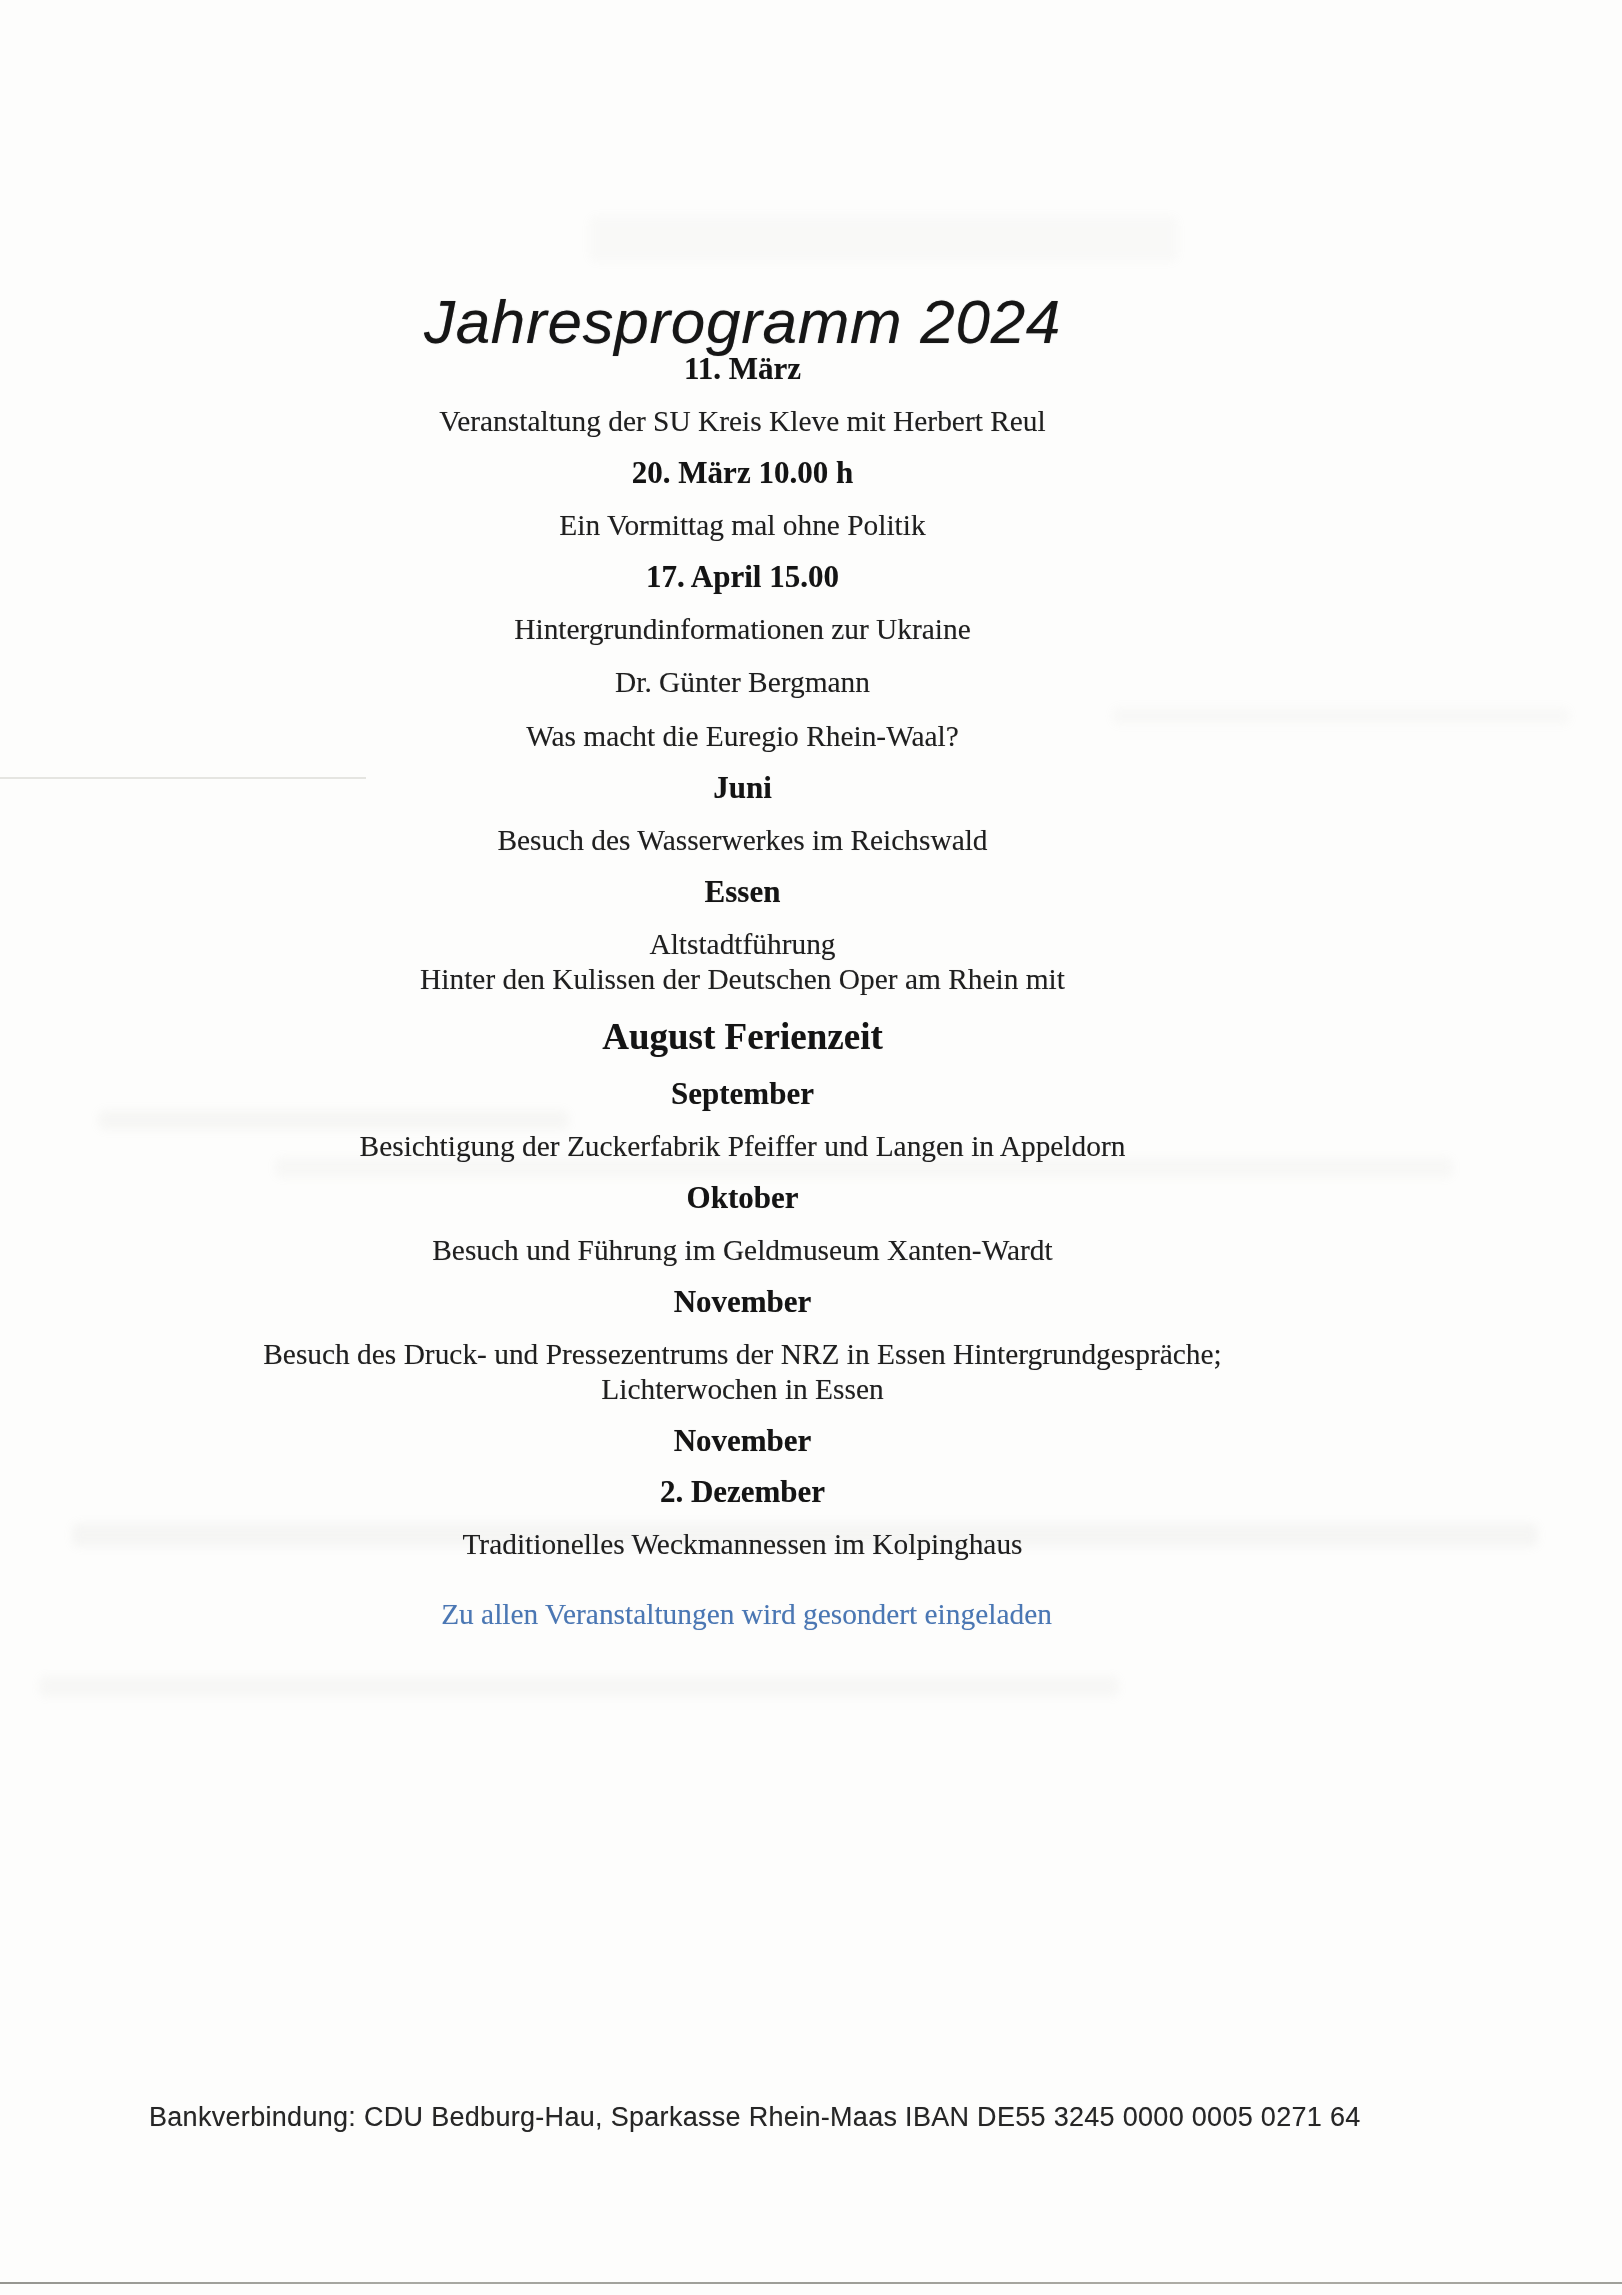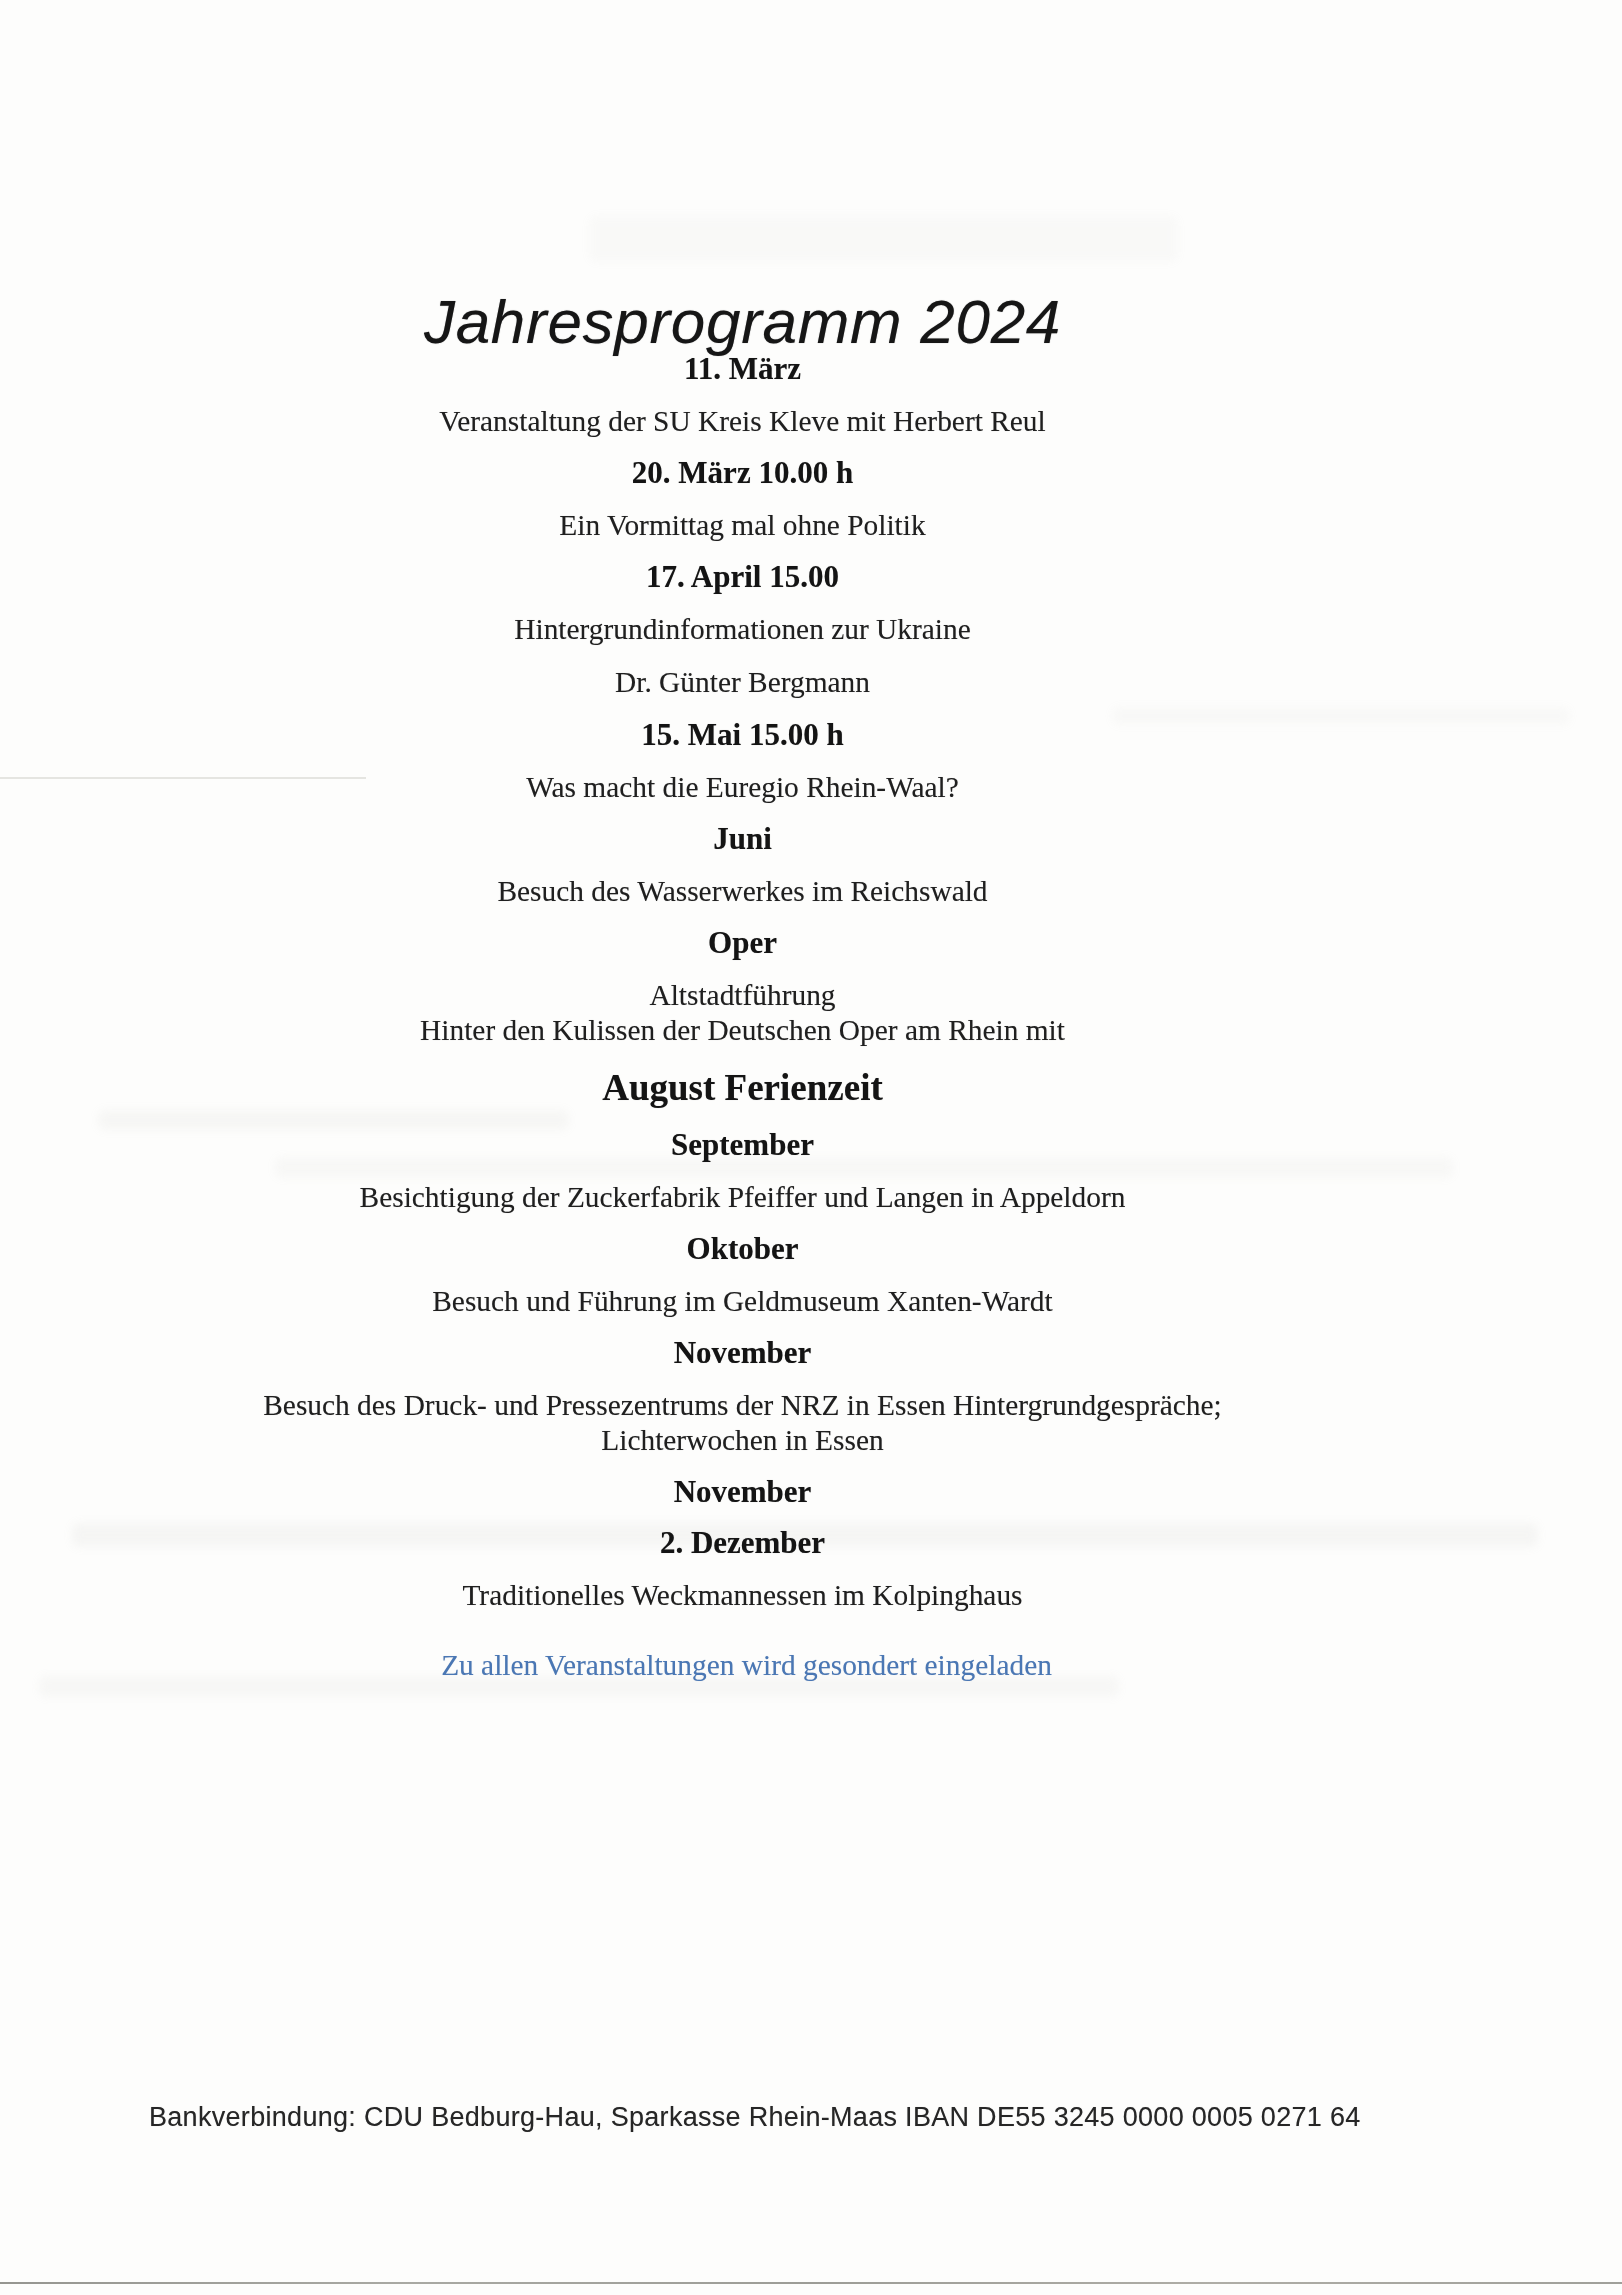--- a/index.html
+++ b/index.html
@@ -133,33 +133,32 @@
       <div>
         <div class="event-date">17. April 15.00</div>
         <div class="event-para">
           <div>Hintergrundinformationen zur Ukraine</div>
         </div>
         <div class="event-para">
           <div>Dr. Günter Bergmann</div>
         </div>
       </div>
       <div>
-        <div class="event-date">15. Mai 15.00 h</div>
         <div class="event-para">
           <div>Was macht die Euregio Rhein-Waal?</div>
         </div>
       </div>
       <div>
         <div class="event-date">Juni</div>
         <div class="event-para">
           <div>Besuch des Wasserwerkes im Reichswald</div>
         </div>
       </div>
       <div>
-        <div class="event-date">Oper</div>
+        <div class="event-date">Essen</div>
         <div class="event-para">
           <div>Altstadtführung</div>
           <div>Hinter den Kulissen der Deutschen Oper am Rhein mit</div>
         </div>
       </div>
       <div>
         <div class="event-date emphasized">August Ferienzeit</div>
       </div>
       <div>
         <div class="event-date">September</div>

